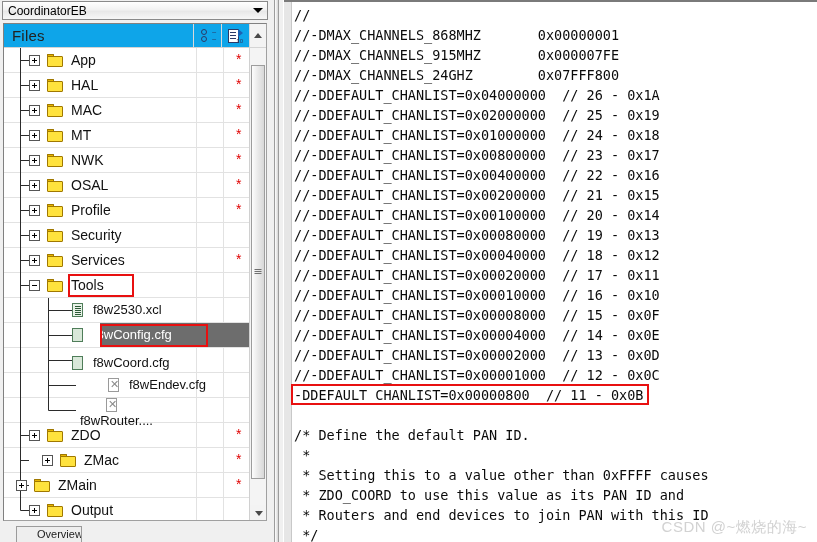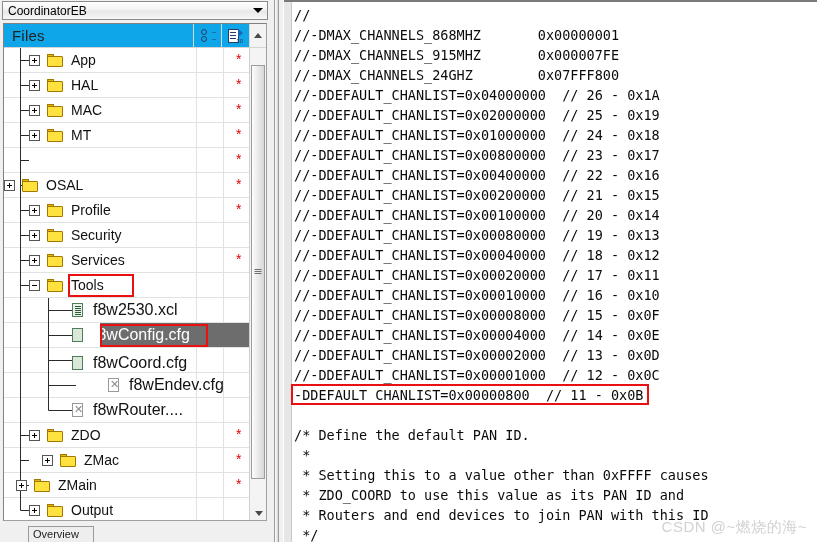--- a/index.html
+++ b/index.html
@@ -269,21 +269,21 @@
   }
 
   .nodetext {
     margin-left: 8px;
     font-size: 14px;
     line-height: 16px;
     white-space: nowrap;
     color: #111;
     font-family: "Liberation Sans", sans-serif;
   }
-  .nodetext.small { font-size: 16px; text-align: right; }
+  .nodetext.small { font-size: 13px; text-align: right; }
 
   .asterisk {
     position: absolute;
     left: 232px;
     top: 6px;
     color: #e00000;
     font-size: 14px;
     line-height: 10px;
     font-family: "Liberation Sans", sans-serif;
     z-index: 2;
@@ -337,29 +337,29 @@
     background:#f3f3f3;
   }
   .vscroll .arrow.down { bottom:0; }
   .vscroll .arrow.down i {
     width:0;height:0;border-left:4px solid transparent;border-right:4px solid transparent;border-top:5px solid #4a4a4a;
   }
 
   
   .tabstub {
     position:absolute;
-    left:28px; bottom:0;
+    left:16px; bottom:0;
     width:66px; height:16px;
     background:#eeeeee;
     border:1px solid #9b9b9b;
     border-bottom:none;
     box-sizing:border-box;
     overflow:hidden;
     font-size:11px;
-    padding-left:4px;
+    padding-left:20px;
     color:#222;
     line-height:15px;
     white-space:nowrap;
   }
 
   
   #splitter {
     position:absolute;
     left:270px; top:0;
     width:13px; height:542px;
@@ -527,30 +527,38 @@
               </div>
               <div class="asterisk">*</div>
             </div>
             <div class="row">
               <div class="colsep c1"></div>
               <div class="colsep c2"></div>
               <svg class="connector" width="192" height="25">
                 <line x1="16.5" y1="0" x2="16.5" y2="25" stroke="#2b2b2b" stroke-width="1"></line>
                 <line x1="16.5" y1="12.5" x2="25" y2="12.5" stroke="#2b2b2b" stroke-width="1"></line>
               </svg>
-              <div class="asterisk">*</div>
-            </div>
-            <div class="row">
-              <div class="colsep c1"></div>
-              <div class="colsep c2"></div>
-              <svg class="connector" width="192" height="25">
-                <line x1="16.5" y1="0" x2="16.5" y2="25" stroke="#2b2b2b" stroke-width="1"></line>
-                <line x1="16.5" y1="12.5" x2="25" y2="12.5" stroke="#2b2b2b" stroke-width="1"></line>
-              </svg>
-              <div class="label-area" style=" text-align: center;">
+              <div class="label-area" style="padding-left: 25px;">
+                <div class="expander plus"></div>
+                <div class="folder">
+                  <span class="tab"></span>
+                  <span class="bdy"></span>
+                </div>
+                <span class="nodetext">NWK</span>
+              </div>
+              <div class="asterisk">*</div>
+            </div>
+            <div class="row">
+              <div class="colsep c1"></div>
+              <div class="colsep c2"></div>
+              <svg class="connector" width="192" height="25">
+                <line x1="16.5" y1="0" x2="16.5" y2="25" stroke="#2b2b2b" stroke-width="1"></line>
+                <line x1="16.5" y1="12.5" x2="25" y2="12.5" stroke="#2b2b2b" stroke-width="1"></line>
+              </svg>
+              <div class="label-area" style="padding-left: 25px; text-align: center;">
                 <div class="expander plus"></div>
                 <div class="folder">
                   <span class="tab"></span>
                   <span class="bdy"></span>
                 </div>
                 <span class="nodetext">OSAL</span>
               </div>
               <div class="asterisk">*</div>
             </div>
             <div class="row">
@@ -683,21 +691,21 @@
               </div>
             </div>
             <div class="row">
               <div class="colsep c1"></div>
               <div class="colsep c2"></div>
               <svg class="connector" width="192" height="25">
                 <line x1="16.5" y1="0" x2="16.5" y2="25" stroke="#2b2b2b" stroke-width="1"></line>
                 <line x1="44.5" y1="0" x2="44.5" y2="12.5" stroke="#2b2b2b" stroke-width="1"></line>
                 <line x1="44.5" y1="12.5" x2="72" y2="12.5" stroke="#2b2b2b" stroke-width="1"></line>
               </svg>
-              <div class="label-area" style="padding-left: 68px;">
+              <div class="label-area" style="padding-left: 68px; flex-direction: column;">
                 <div class="fileicon excluded" style="margin-left: 0px;">
                   <span class="pg"></span>
                 </div>
                 <span class="nodetext small">f8wRouter....</span>
               </div>
             </div>
             <div class="row">
               <div class="colsep c1"></div>
               <div class="colsep c2"></div>
               <svg class="connector" width="192" height="25">

